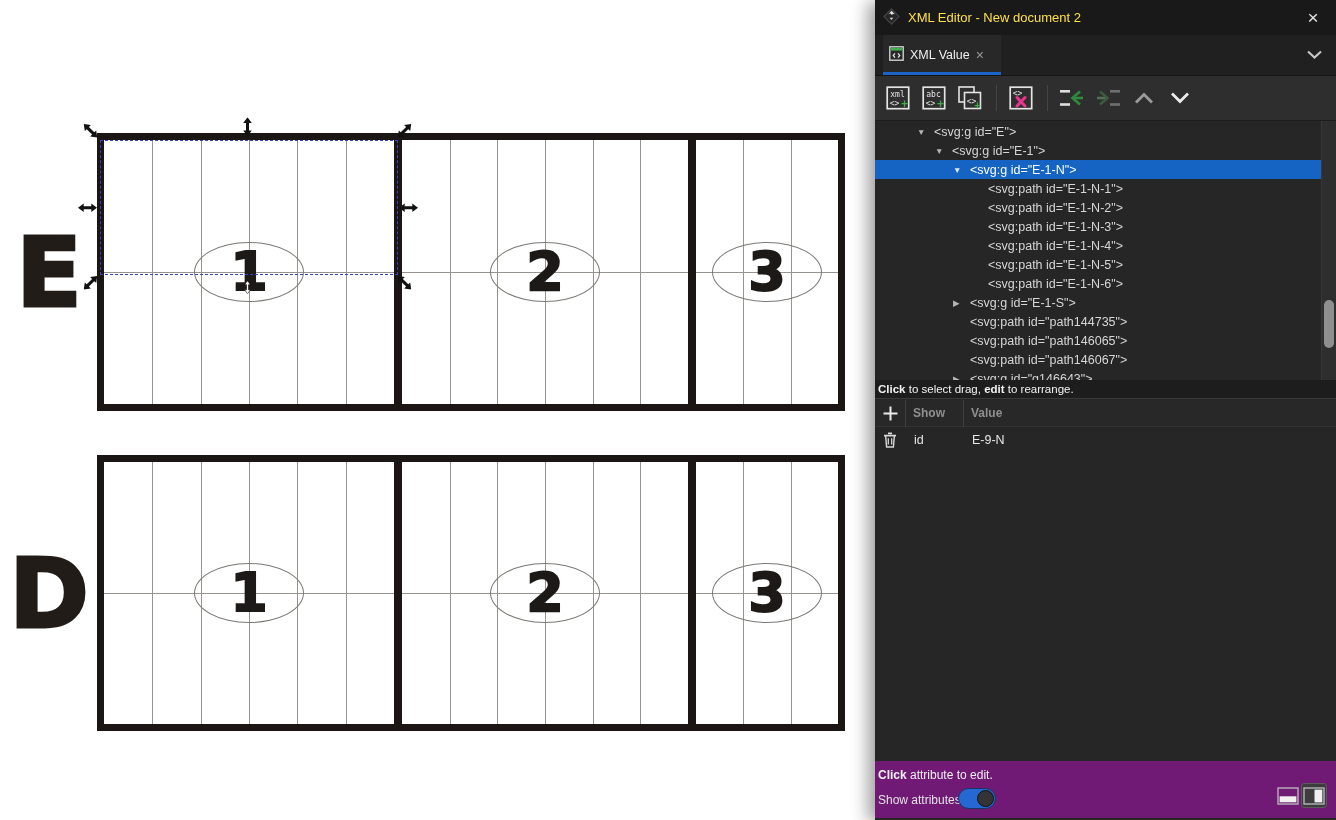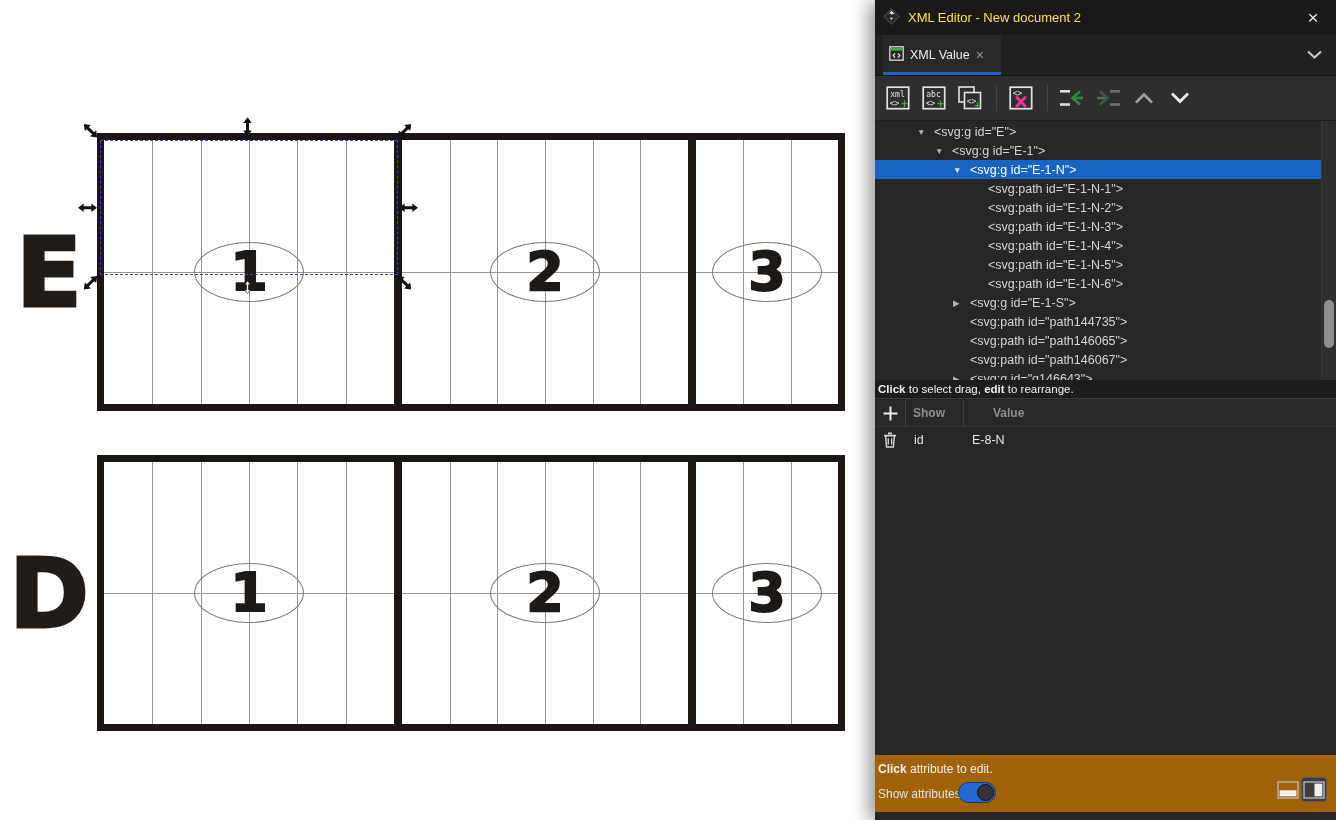--- a/index.html
+++ b/index.html
@@ -69,29 +69,29 @@
              display:flex; align-items:center; padding-left:3px; white-space:pre; }
   .hintbar b, .footer b { font-weight:bold; }
 
   .attr-header { position:absolute; left:0; top:400px; right:0; height:27px; background:#282828;
                  border-bottom:1px solid #333; display:flex; align-items:center;
                  color:#8f8f8f; font-weight:bold; font-size:12px; }
   .attr-plus { width:30px; height:27px; border:none; background:transparent; cursor:pointer;
                display:flex; align-items:center; justify-content:center; }
   .col-sep { width:1px; height:27px; background:#3f3f3f; flex:none; }
   .attr-header .h-name { width:57px; padding-left:7px; }
-  .attr-header .h-value { padding-left:7px;margin-left:22px; }
+  .attr-header .h-value { padding-left:7px; }
   .attr-row { position:absolute; left:0; top:427px; right:0; height:26px; display:flex;
               align-items:center; color:#e6e6e6; font-size:12.5px; cursor:pointer; }
   .attr-del { width:30px; height:26px; border:none; background:transparent; cursor:pointer;
               display:flex; align-items:center; justify-content:center; }
   .attr-row .a-name { width:58px; padding-left:8px; }
   .attr-row .a-value { padding-left:8px; }
 
-  .footer { position:absolute; left:0; bottom:8px; right:0; height:57px; background:#a16207; }
+  .footer { position:absolute; left:0; bottom:2px; right:0; height:57px; background:#701a75; }
   .footer-edit { position:absolute; left:3px; top:7px; font-size:12px; color:#f0f0f0; white-space:pre; }
   .footer-show { position:absolute; left:3px; top:32px; font-size:12px; color:#e2e2e2; }
   .toggle { position:absolute; left:83px; top:27px; width:38px; height:21px; border-radius:11px;
             background:#2668d2; border:1px solid #16365f; cursor:pointer; }
   .toggle-knob { position:absolute; right:1px; top:1px; width:17px; height:17px; border-radius:50%;
                  background:#343434; border:1px solid #121212; }
   .split-btn { position:absolute; top:23px; width:24px; height:23px; border:none;
                background:transparent; display:flex; align-items:center; justify-content:center;
                cursor:pointer; border-radius:2px; }
   .split-btn.sel { background:#3d3d3d; outline:1px solid #5a5a5a; }
@@ -396,21 +396,21 @@
         <div class="attr-row">
           <button class="attr-del">
             <svg width="14" height="16" viewBox="0 0 14 16">
               <path d="M1 3.6h12 M5 1.4h4" stroke="#d8d8d8" stroke-width="1.6"></path>
               <path d="M2.6 3.6 3.6 15 h6.8 L11.4 3.6" fill="none" stroke="#d8d8d8" stroke-width="1.4"></path>
               <path d="M5.3 6.2v6.4 M8.7 6.2v6.4" stroke="#d8d8d8" stroke-width="1.3"></path>
             </svg>
           </button>
           <div class="col-sep" style="visibility:hidden"></div>
           <span class="a-name">id</span>
-          <span class="a-value">E-8-N</span>
+          <span class="a-value">E-9-N</span>
         </div>
       </div>
 
     <div class="footer">
       <div class="footer-edit"><b>Click</b><span> attribute to edit.</span></div>
       <div class="footer-show">Show attributes</div>
       <div class="toggle">
         <div class="toggle-knob"></div>
       </div>
       <button class="split-btn" id="split-h">

